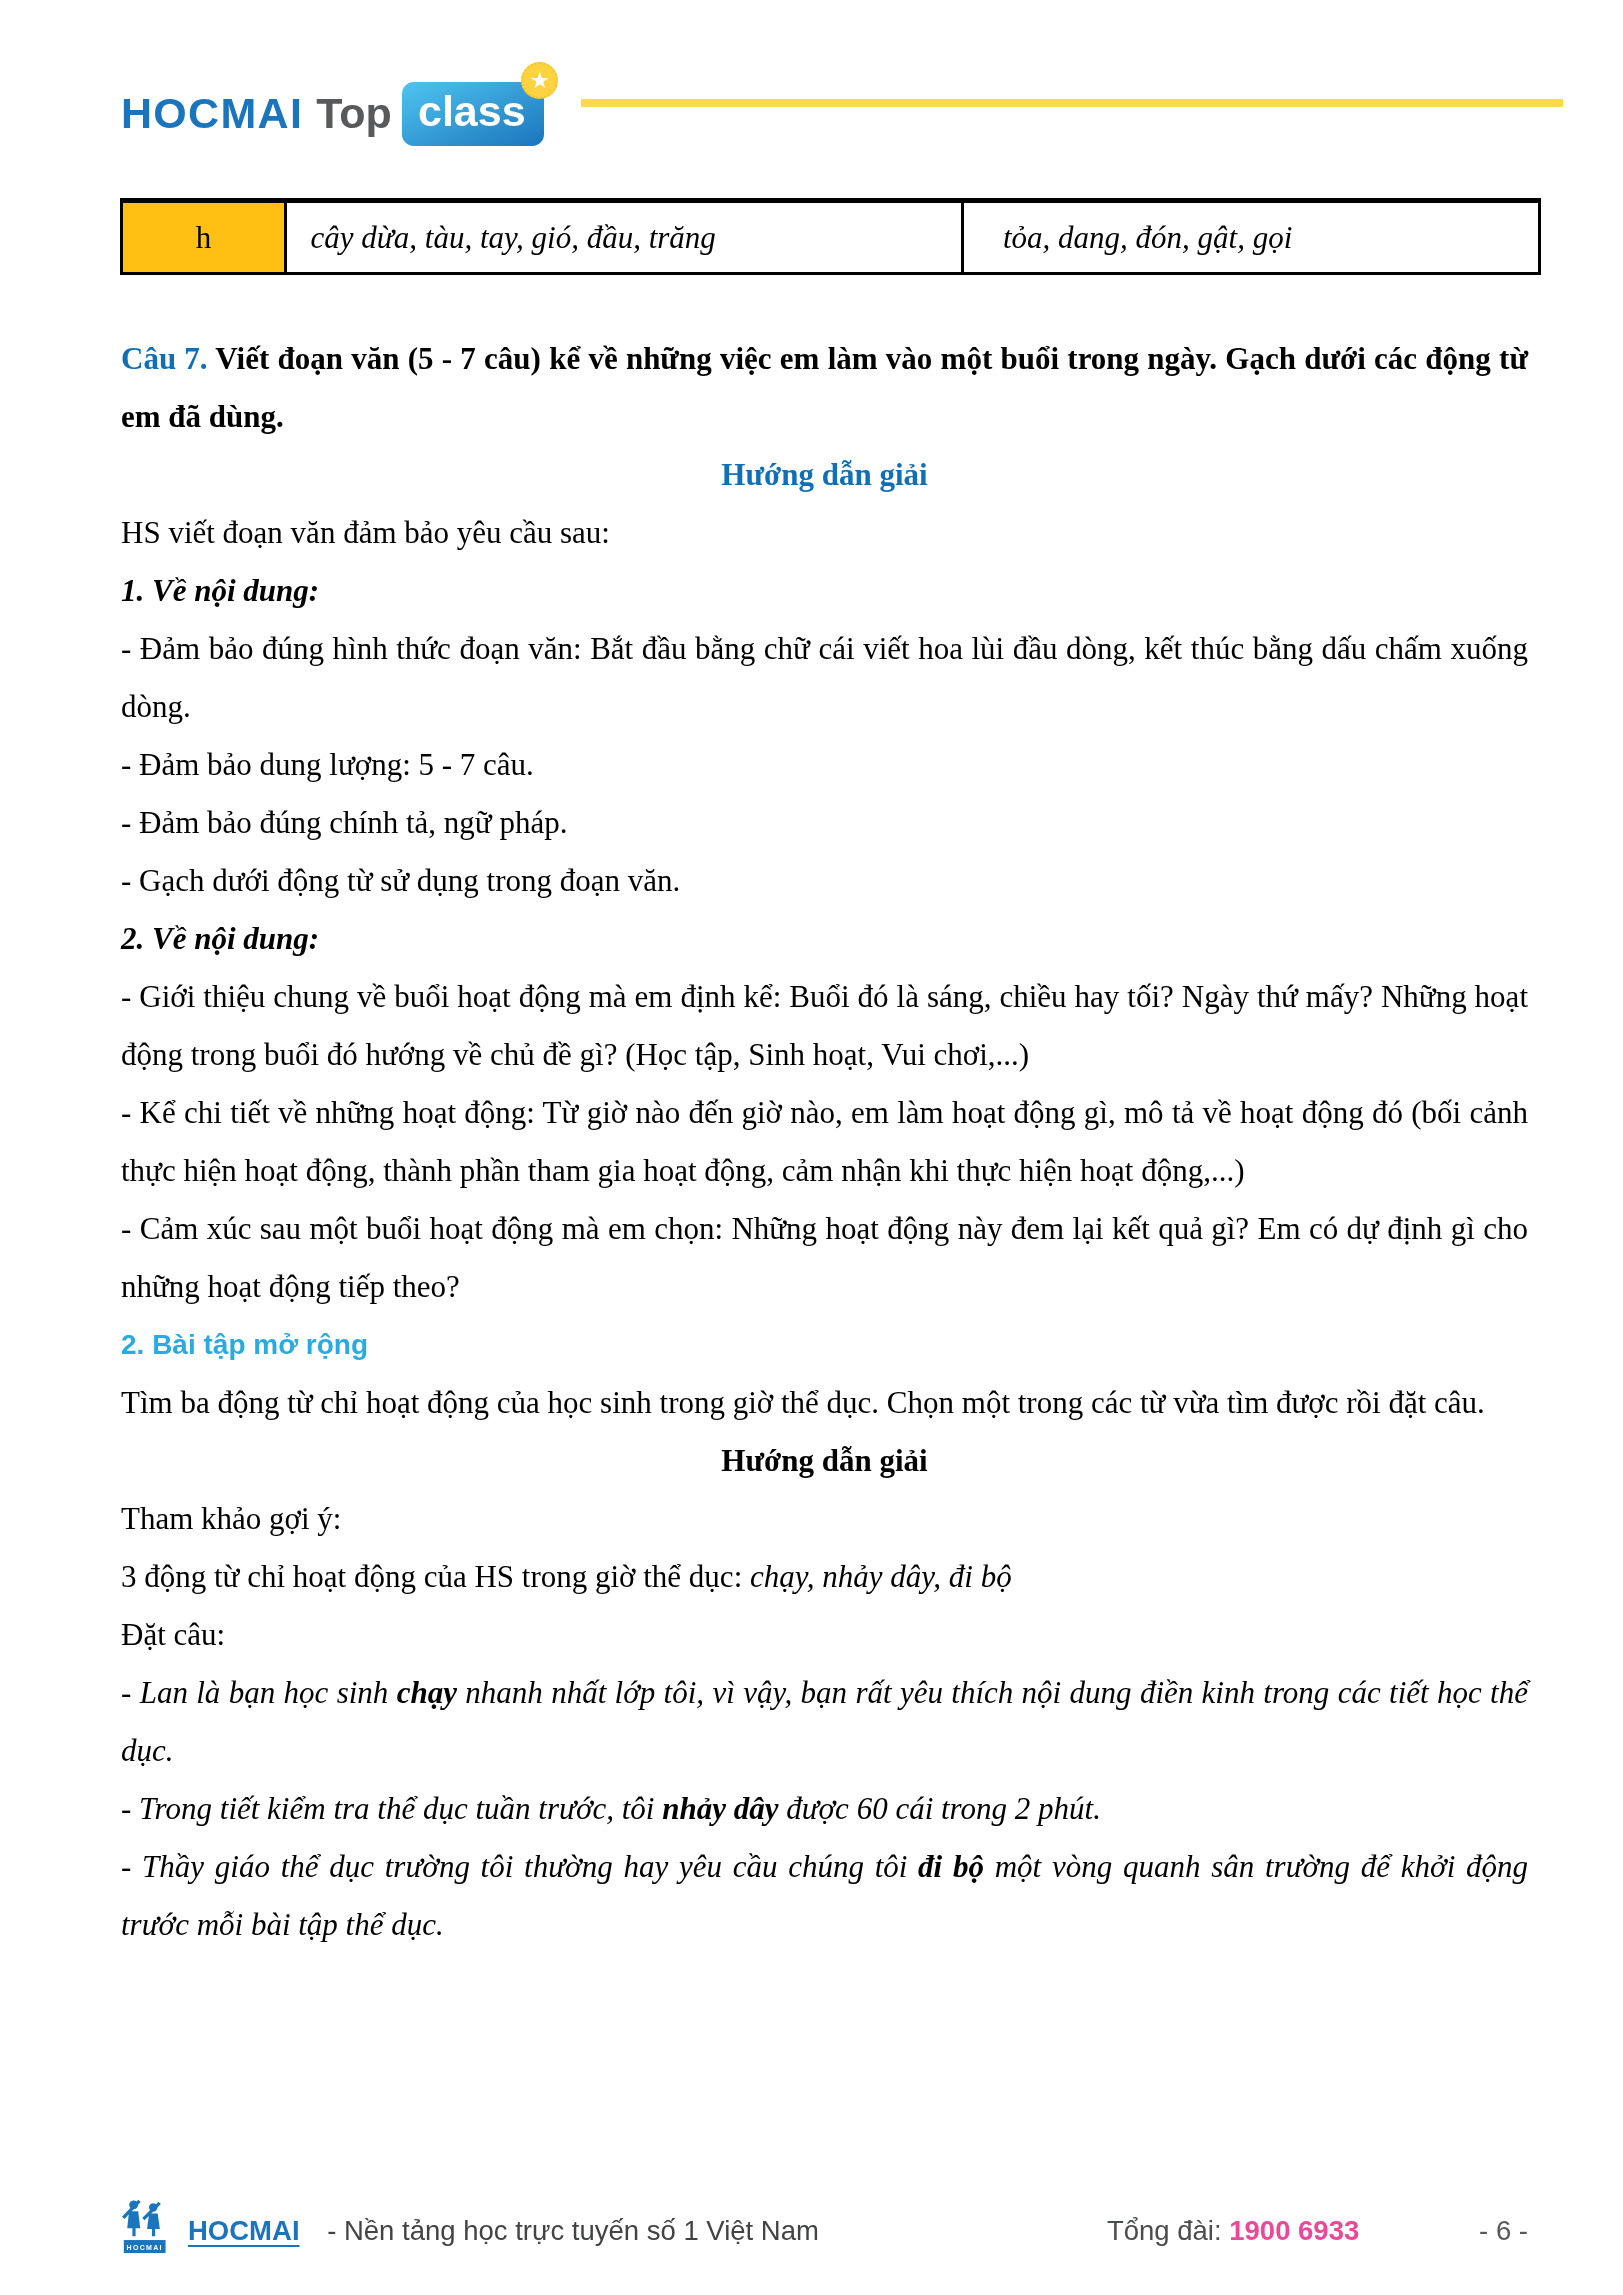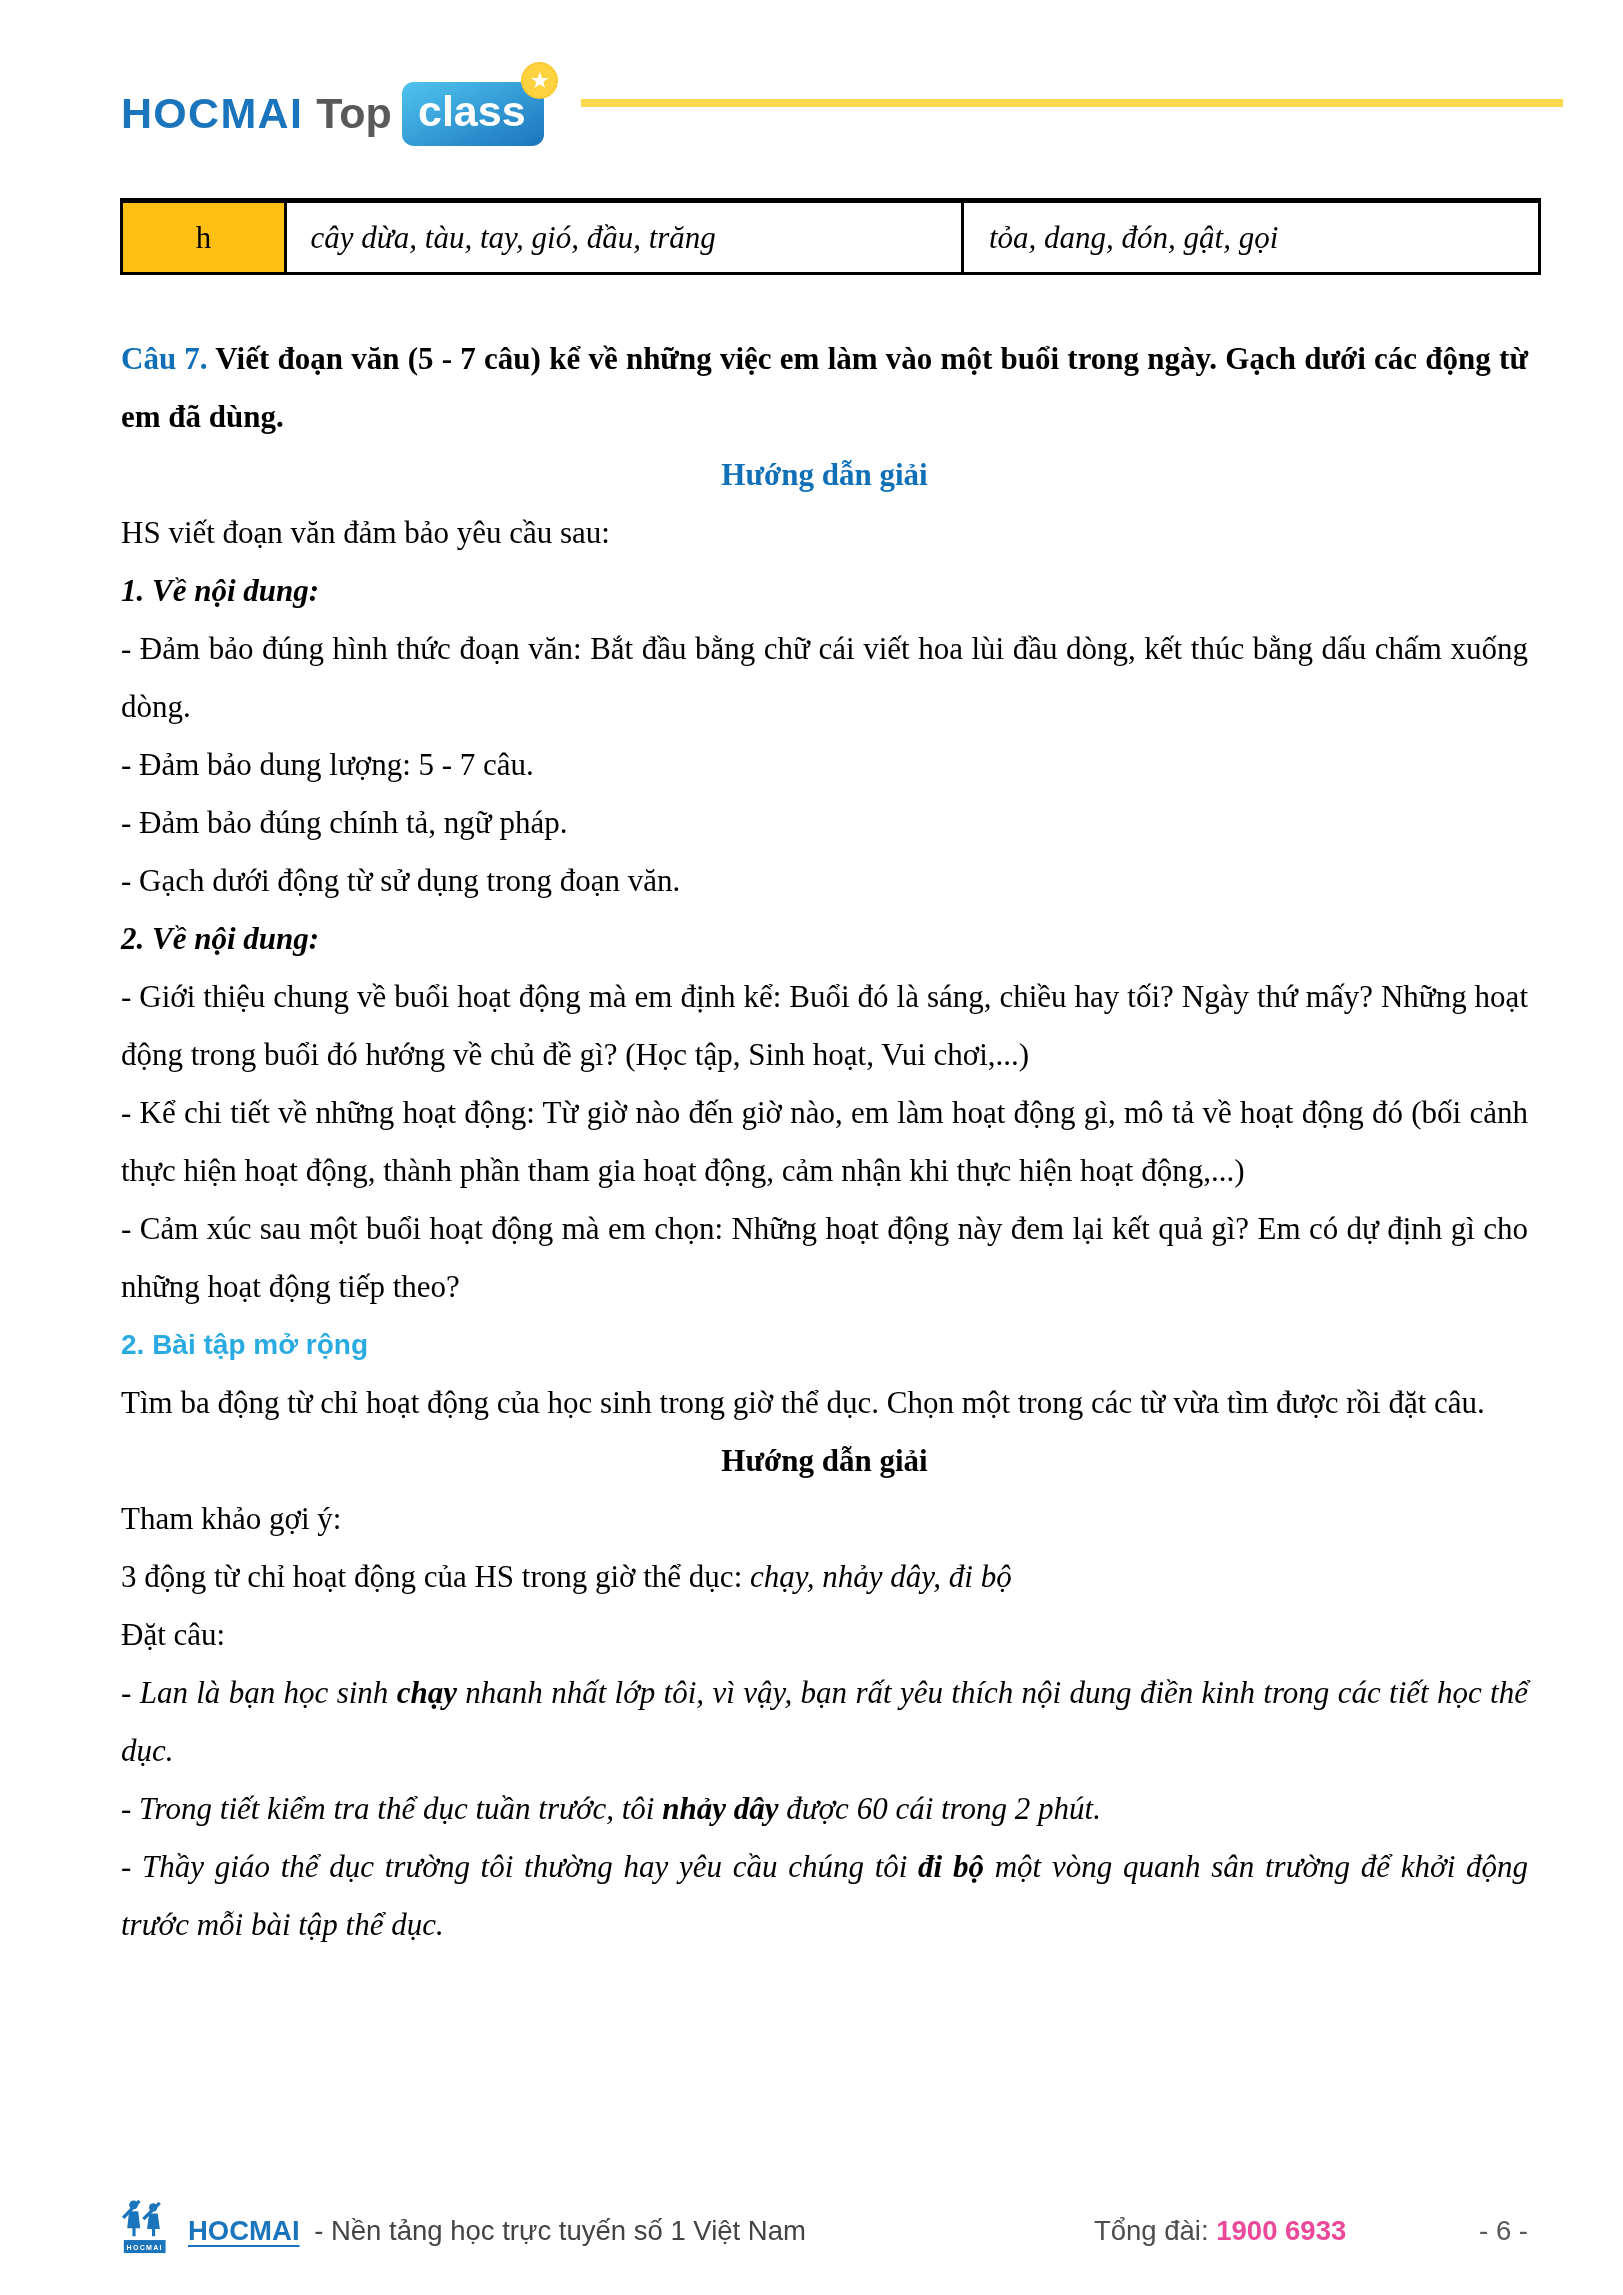--- a/index.html
+++ b/index.html
@@ -53,21 +53,21 @@
     width:1417px;border-collapse:collapse;table-layout:fixed;
   }
   .answer-table td{
     border:3.9px solid #000;height:73px;
     font-size:31px;vertical-align:middle;
     box-sizing:border-box;
   }
   .answer-table tr{border-top:5.9px solid #000;}
   td.cell-key{width:164px;background:#FFC013;text-align:center;}
   td.cell-mid{width:677px;font-style:italic;padding:0 13px 0 23.6px;}
-  td.cell-right{width:577px;font-style:italic;padding:0 13px 0 25px;}
+  td.cell-right{width:577px;font-style:italic;padding:0 13px 0 39px;}
   
   .content{
     position:absolute;top:330px;left:121px;width:1407px;
     font-size:31px;line-height:58px;
   }
   .para{text-align:justify;}
   .align-center{text-align:center;}
   .b{font-weight:bold;}
   .i{font-style:italic;}
   .c-blue{color:#0F70B7;}
@@ -79,21 +79,21 @@
   
   .footer{
     position:absolute;top:2197px;left:121px;right:95px;
     display:flex;align-items:center;
     font-family:"Liberation Sans", sans-serif;
     font-size:27.5px;color:#4b4c4e;line-height:1.2;
   }
   .footer-left{display:flex;align-items:center;flex:0 0 auto;}
   .footer-logo{margin-right:17px;flex:0 0 auto;}
   .f-brand{color:#1B75BC;font-weight:bold;text-decoration:underline;text-underline-offset:5.2px;}
-  .f-suffix{color:#424345;margin-left:7px;white-space:pre;}
+  .f-suffix{color:#424345;margin-left:20px;white-space:pre;}
   .footer-hotline{margin-left:288px;white-space:pre;flex:0 0 auto;}
   .f-hot-num{font-weight:bold;color:#ec4899;}
   .footer-page{margin-left:auto;flex:0 0 auto;color:#58595B;}
 </style>
 </head>
 <body>
 
 <div class="page">
 
   <div class="header">

